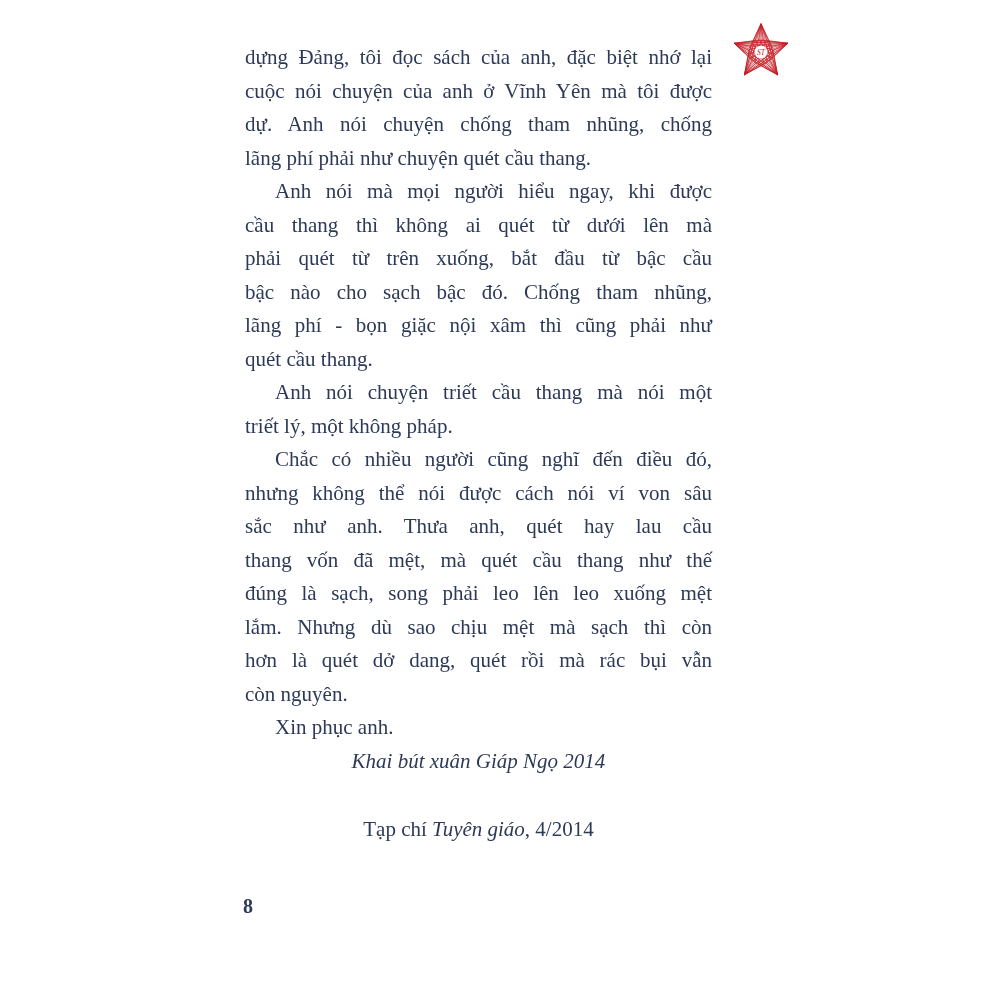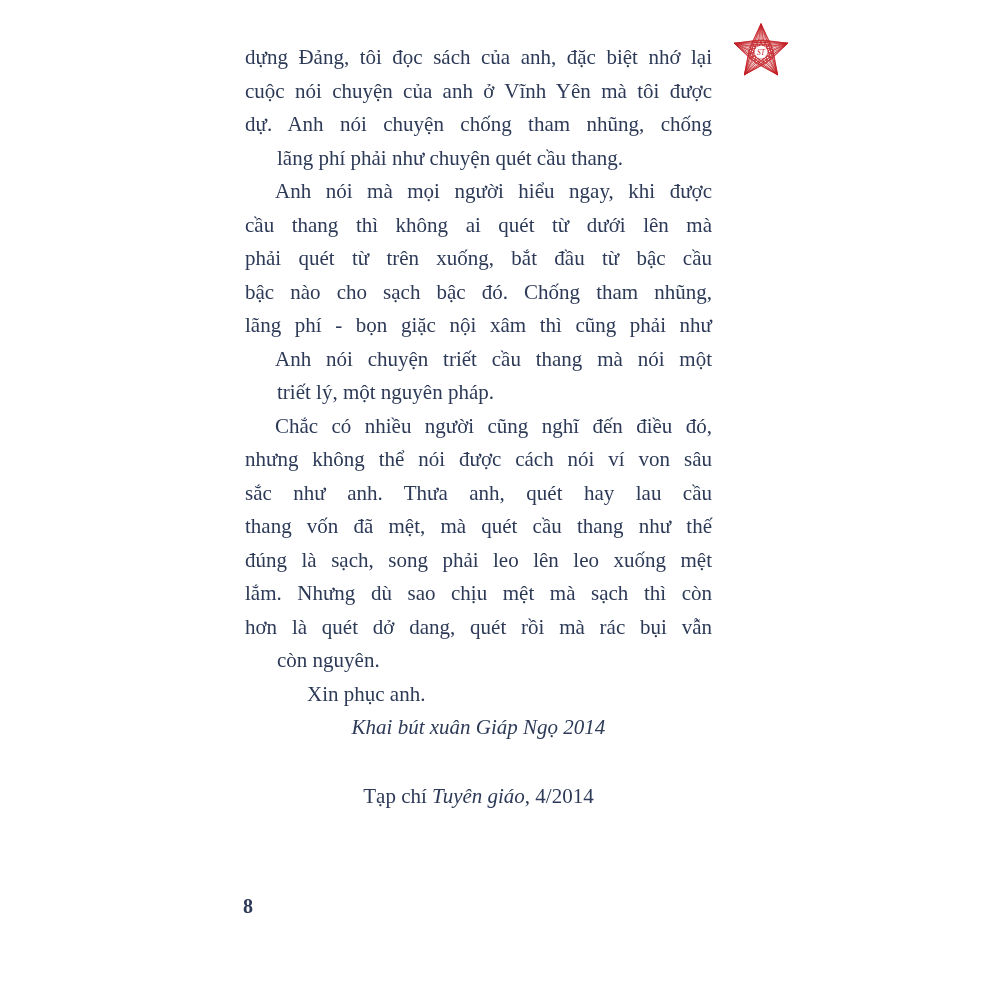--- a/index.html
+++ b/index.html
@@ -7,21 +7,21 @@
        font-family:"Liberation Serif","DejaVu Serif",serif;}
   .page{position:absolute;inset:0;background:#ffffff;}
 
   .emblem{position:absolute;left:731px;top:22px;width:60px;height:60px;}
 
   .text-col{position:absolute;left:245px;top:41px;width:467px;
             font-size:21px;line-height:33.5px;font-weight:400;
             color:#2d3a57;}
   .line{width:100%;}
   .j{text-align:justify;text-align-last:justify;}
-  .e{text-align:left;margin-left:32px;}
+  .e{text-align:left;}
   .ind{padding-left:30px;box-sizing:border-box;}
   .sig{text-align:center;}
   .sig1{padding-right:12px;font-style:italic;}
   .sig2{padding-right:26px;margin-top:35px;}
   .it{font-style:italic;}
 
   .pagenum{position:absolute;left:243px;top:895px;font-size:20px;
            color:#2d3a57;font-weight:600;}
 </style>
 </head>
@@ -49,22 +49,23 @@
   <div class="text-col">
     <div class="line j">dựng Đảng, tôi đọc sách của anh, đặc biệt nhớ lại</div>
     <div class="line j">cuộc nói chuyện của anh ở Vĩnh Yên mà tôi được</div>
     <div class="line j">dự. Anh nói chuyện chống tham nhũng, chống</div>
     <div class="line e">lãng phí phải như chuyện quét cầu thang.</div>
     <div class="line j ind">Anh nói mà mọi người hiểu ngay, khi được</div>
     <div class="line j">cầu thang thì không ai quét từ dưới lên mà</div>
     <div class="line j">phải quét từ trên xuống, bắt đầu từ bậc cầu</div>
     <div class="line j">bậc nào cho sạch bậc đó. Chống tham nhũng,</div>
     <div class="line j">lãng phí - bọn giặc nội xâm thì cũng phải như</div>
+    <div class="line e">quét cầu thang.</div>
     <div class="line j ind">Anh nói chuyện triết cầu thang mà nói một</div>
-    <div class="line e">triết lý, một nguyên pháp.</div>
+    <div class="line e">triết lý, một không pháp.</div>
     <div class="line j ind">Chắc có nhiều người cũng nghĩ đến điều đó,</div>
     <div class="line j">nhưng không thể nói được cách nói ví von sâu</div>
     <div class="line j">sắc như anh. Thưa anh, quét hay lau cầu</div>
     <div class="line j">thang vốn đã mệt, mà quét cầu thang như thế</div>
     <div class="line j">đúng là sạch, song phải leo lên leo xuống mệt</div>
     <div class="line j">lắm. Nhưng dù sao chịu mệt mà sạch thì còn</div>
     <div class="line j">hơn là quét dở dang, quét rồi mà rác bụi vẫn</div>
     <div class="line e">còn nguyên.</div>
     <div class="line e ind">Xin phục anh.</div>
 

